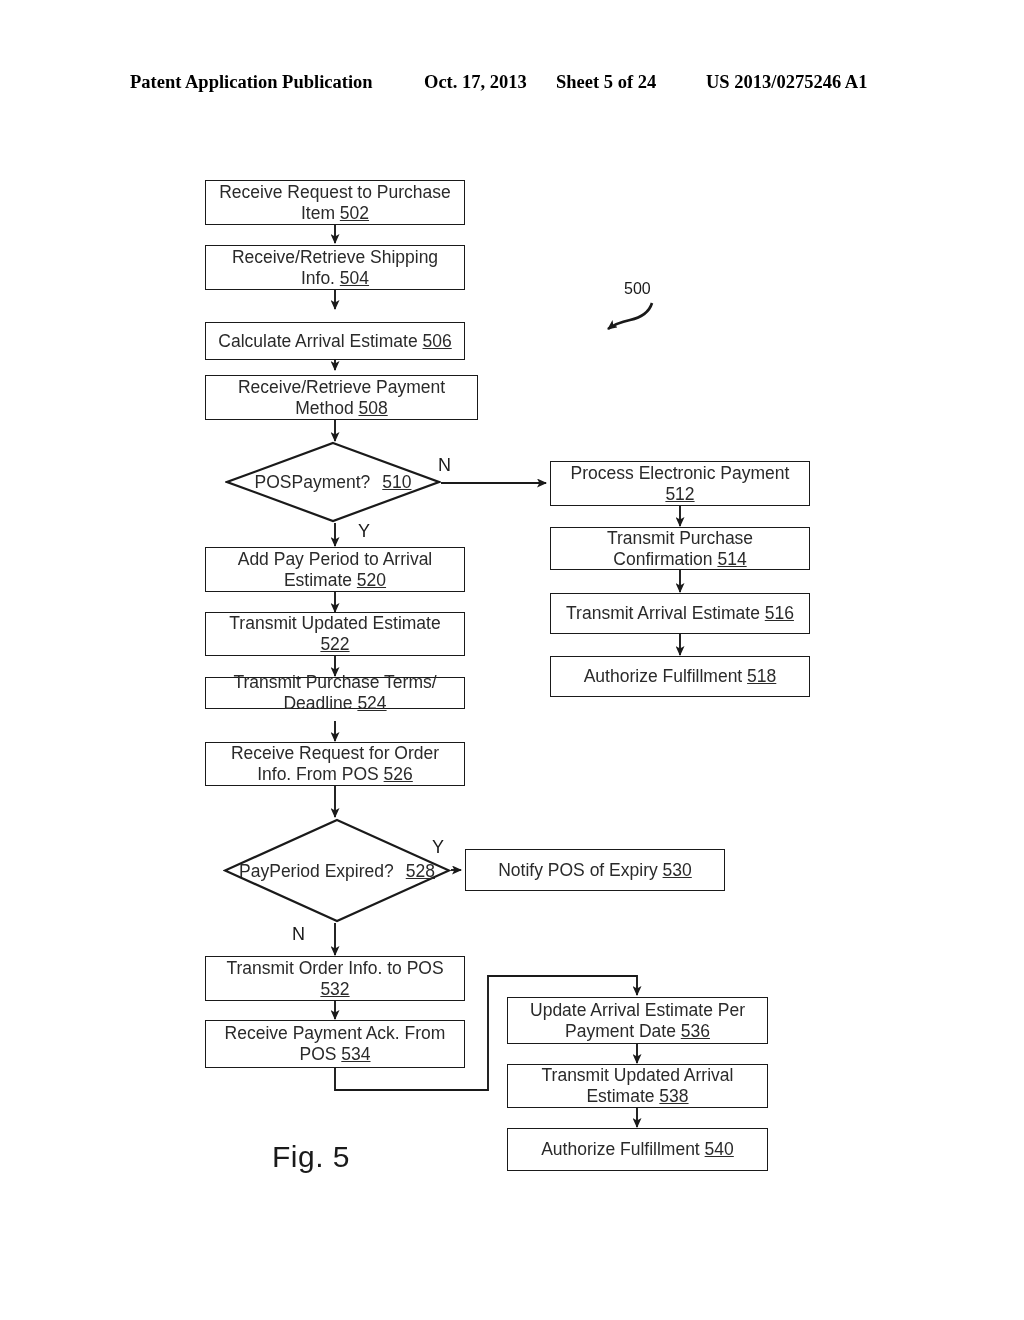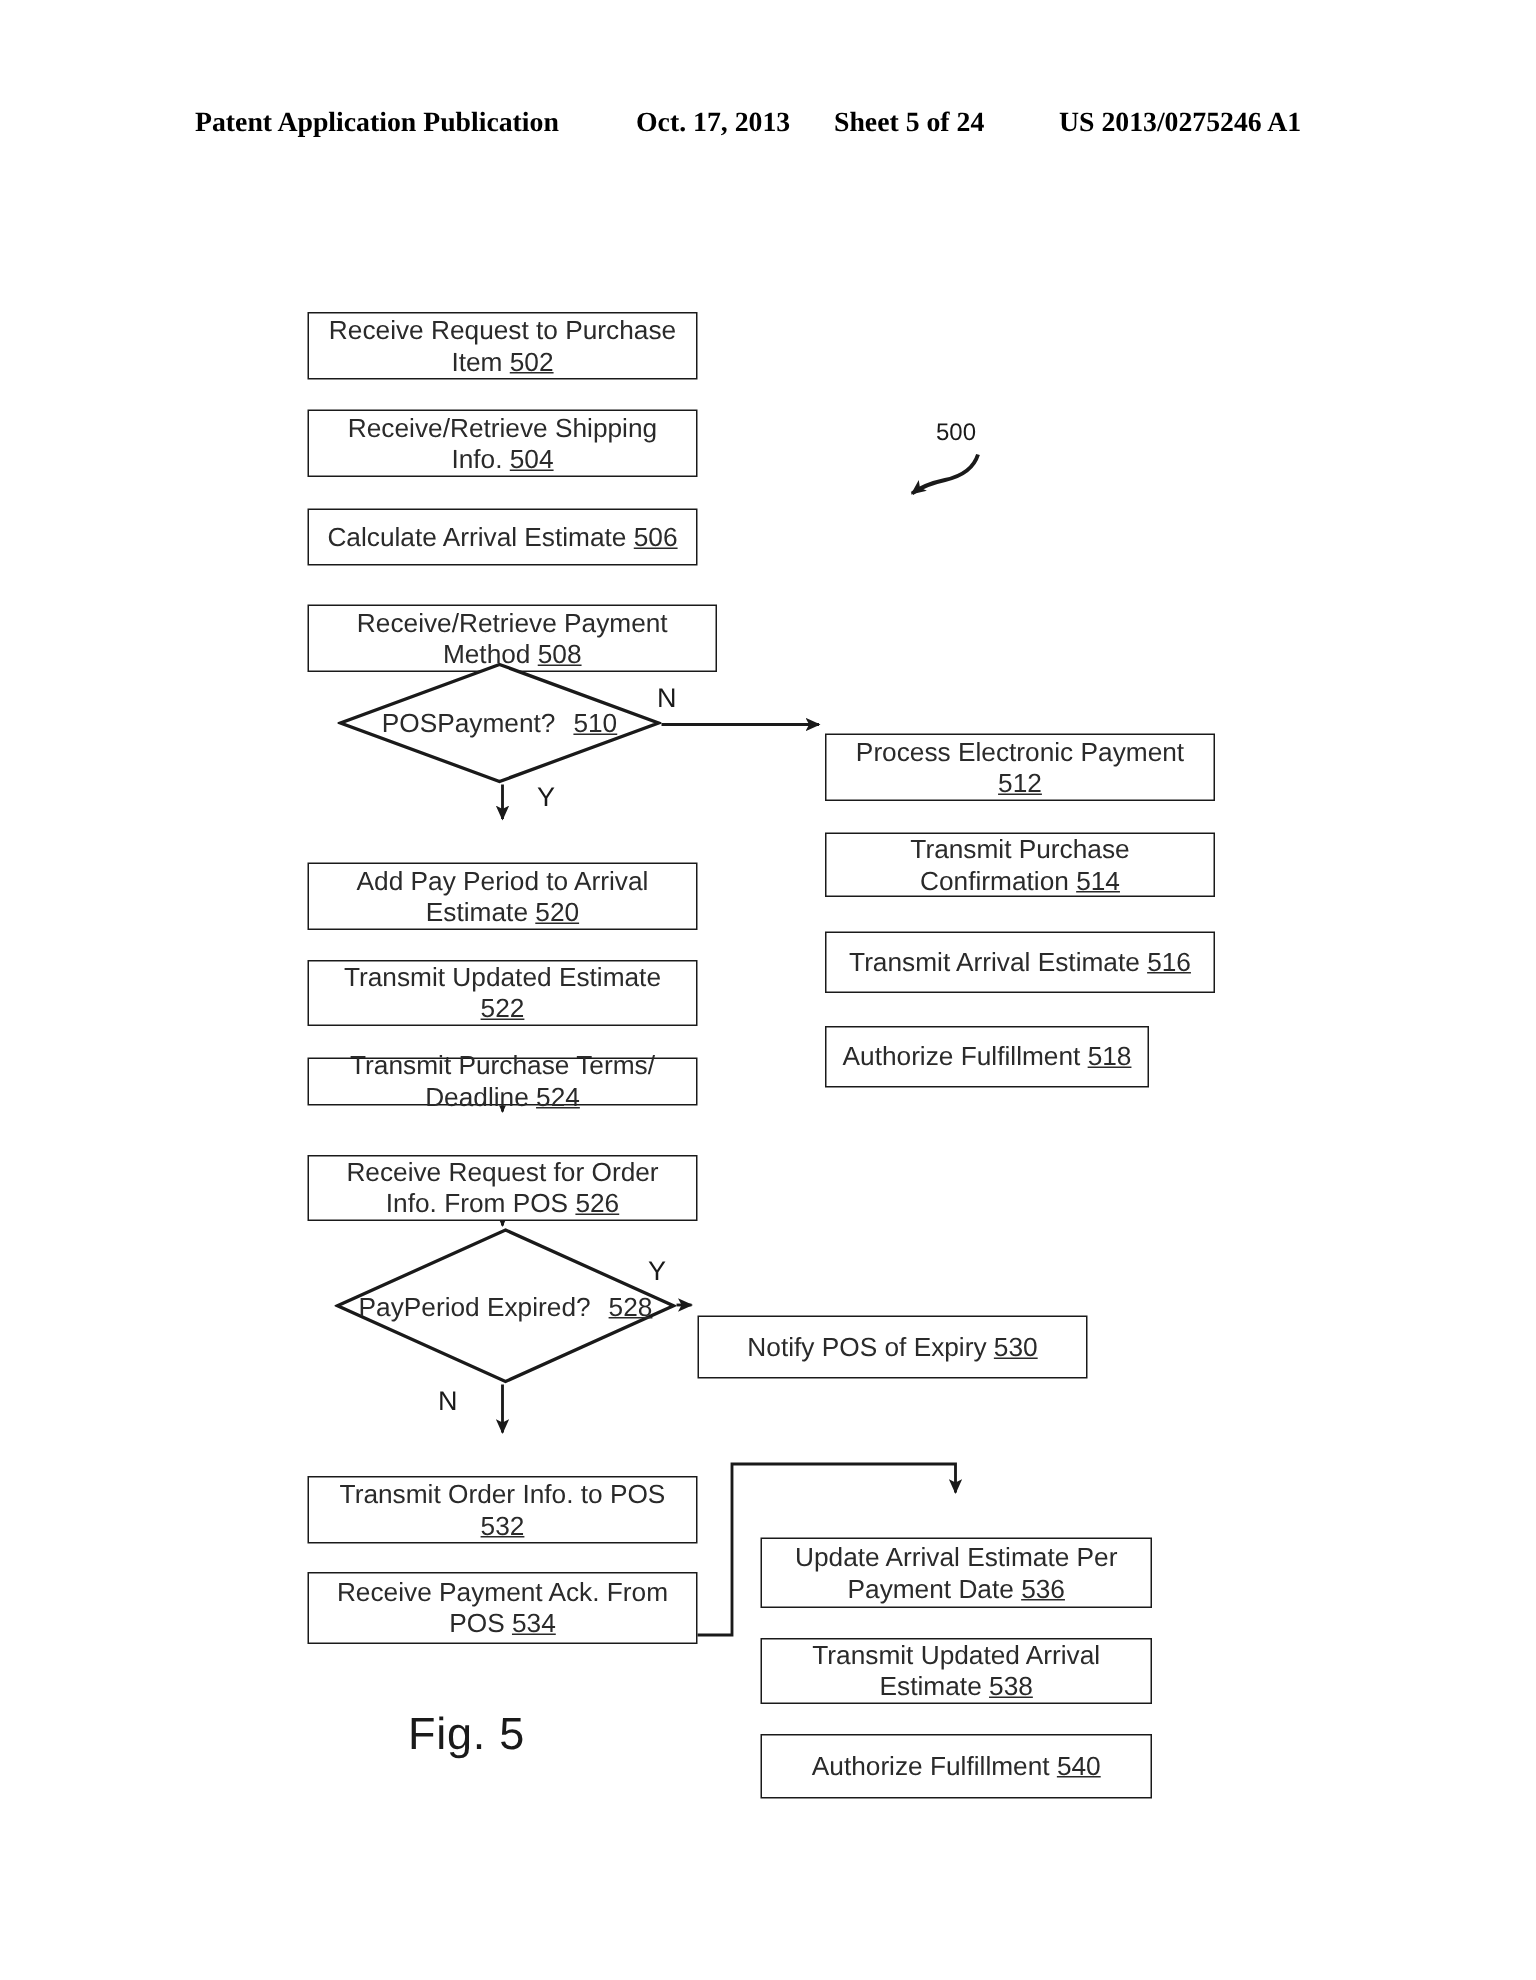--- a/index.html
+++ b/index.html
@@ -63,21 +63,20 @@
     border: 1.6px solid #1a1a1a;
     background: #ffffff;
     display: flex;
     align-items: center;
     justify-content: center;
     text-align: center;
     font-size: 17.5px;
     line-height: 21px;
     color: #2a2a2a;
     padding: 0 5px;
-    margin-top: 28px;
   }
   .node .nlabel {
     display: block;
     white-space: pre-line;
   }
   .node .nref {
     text-decoration: underline;
   }
 
   
@@ -184,21 +183,21 @@
   </svg>
 
   <div class="node" style="left:205px; top:180px; width:260px; height:45px;">
     <span class="nlabel"><span>Receive Request to Purchase</span><br><span>Item </span><span class="nref">502</span></span>
   </div>
 
   <div class="node" style="left:205px; top:245px; width:260px; height:45px;">
     <span class="nlabel"><span>Receive/Retrieve Shipping</span><br><span>Info. </span><span class="nref">504</span></span>
   </div>
 
-  <div class="node" style="left:205px; top:311px; width:260px; height:38px;">
+  <div class="node" style="left:205px; top:322px; width:260px; height:38px;">
     <span class="nlabel"><span>Calculate Arrival Estimate </span><span class="nref">506</span></span>
   </div>
 
   <div class="node" style="left:205px; top:375px; width:273px; height:45px;align-items:center;">
     <span class="nlabel"><span>Receive/Retrieve Payment</span><br><span>Method </span><span class="nref">508</span></span>
   </div>
 
   <div class="decision" style="left:225px; top:441px; width:216px; height:82px;">
     <svg width="216" height="82" viewBox="0 0 216 82">
       <polygon points="108,2 214,41 108,80 2,41" fill="#ffffff" stroke="#1a1a1a" stroke-width="2.2"></polygon>
@@ -213,21 +212,21 @@
   </div>
 
   <div class="node" style="left:550px; top:527px; width:260px; height:43px;">
     <span class="nlabel"><span>Transmit Purchase</span><br><span>Confirmation </span><span class="nref">514</span></span>
   </div>
 
   <div class="node" style="left:550px; top:593px; width:260px; height:41px;">
     <span class="nlabel"><span>Transmit Arrival Estimate </span><span class="nref">516</span></span>
   </div>
 
-  <div class="node" style="left:550px; top:656px; width:216px; height:41px;">
+  <div class="node" style="left:550px; top:656px; width:260px; height:41px;">
     <span class="nlabel"><span>Authorize Fulfillment </span><span class="nref">518</span></span>
   </div>
 
   <div class="node" style="left:205px; top:547px; width:260px; height:45px;">
     <span class="nlabel"><span>Add Pay Period to Arrival</span><br><span>Estimate </span><span class="nref">520</span></span>
   </div>
 
   <div class="node" style="left:205px; top:612px; width:260px; height:44px;">
     <span class="nlabel"><span>Transmit Updated Estimate</span><br><span class="nref">522</span></span>
   </div>

